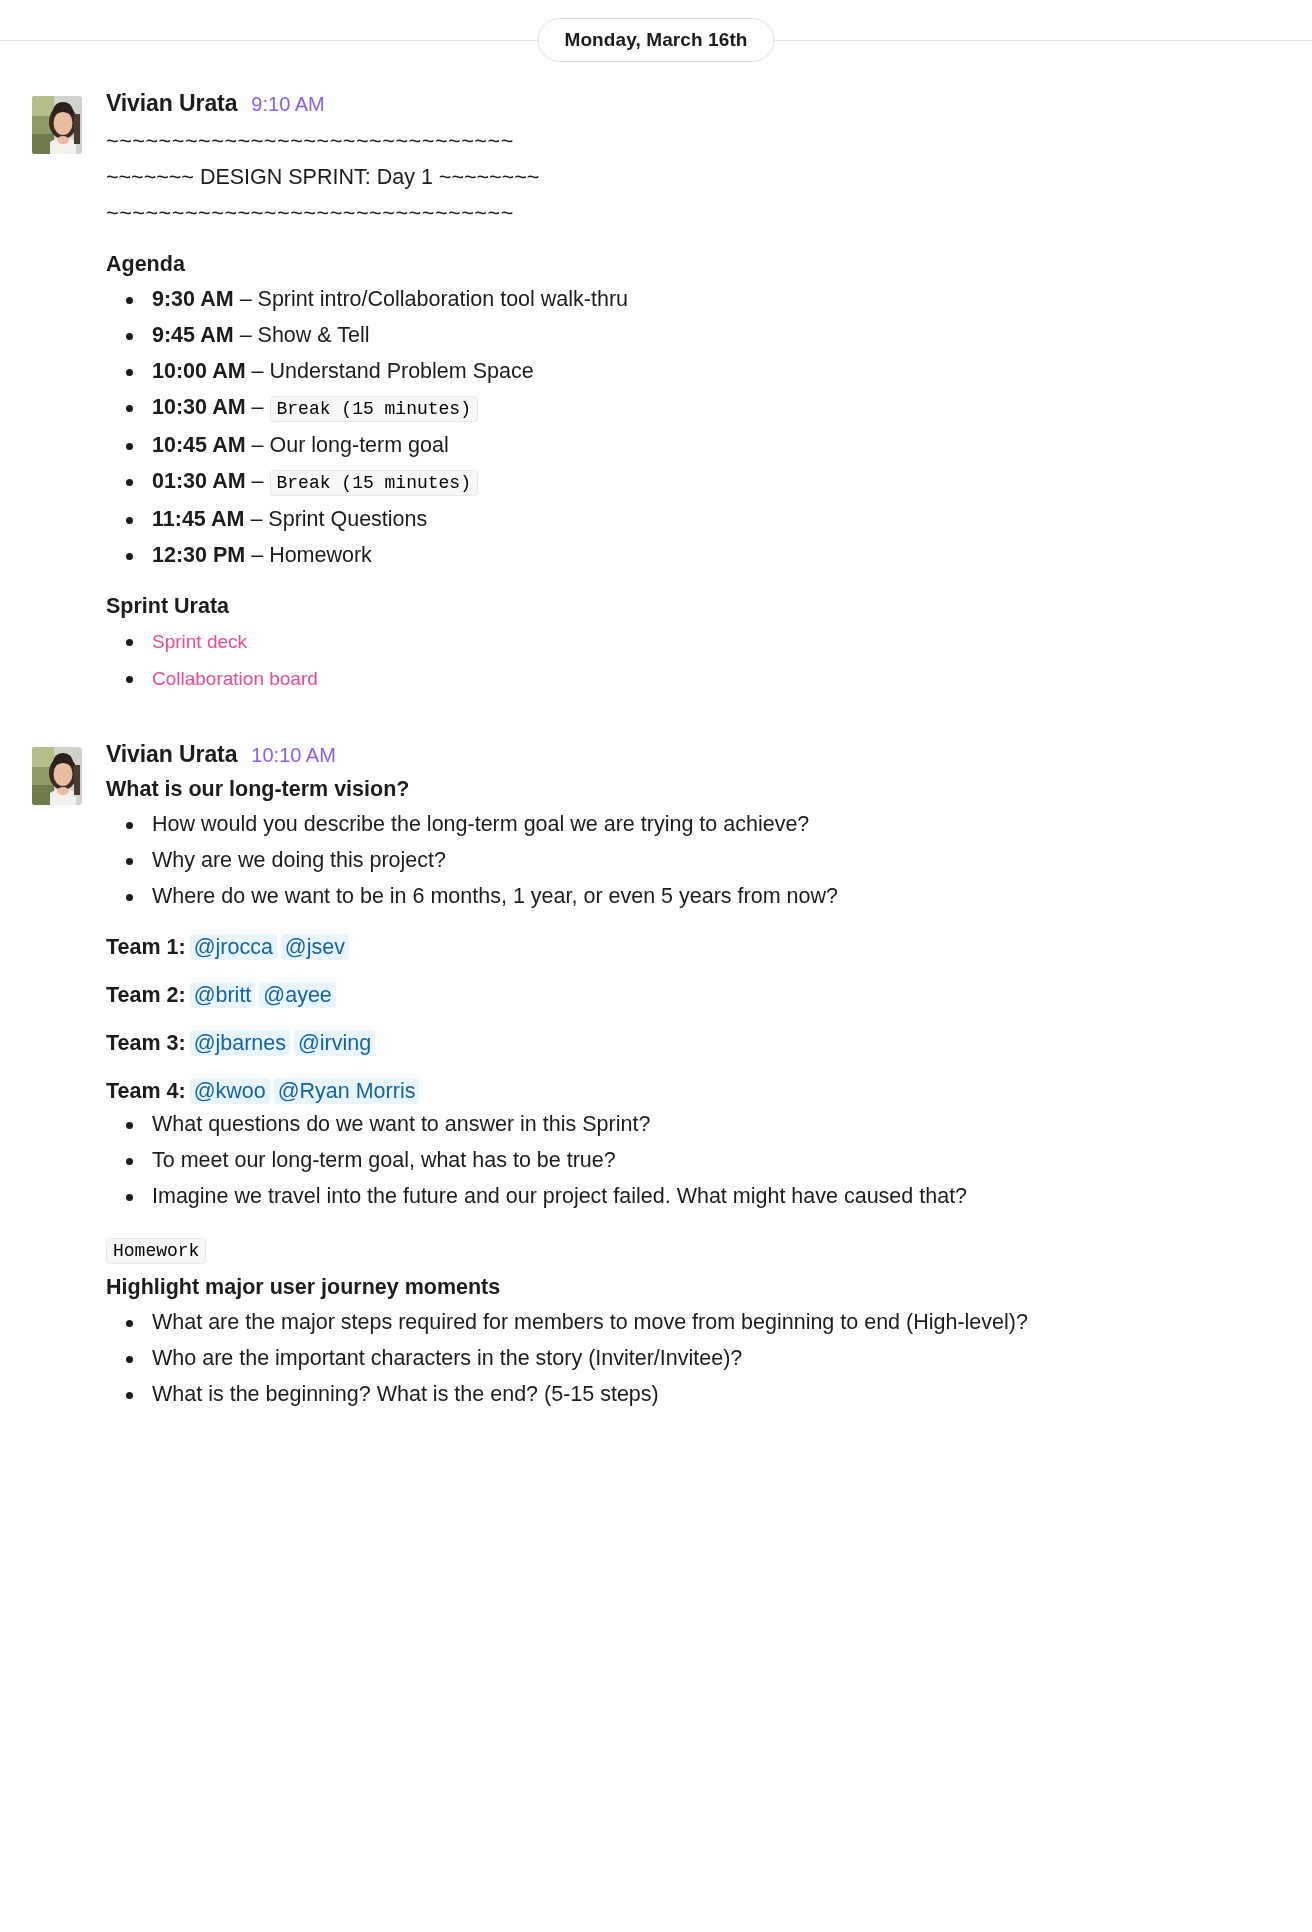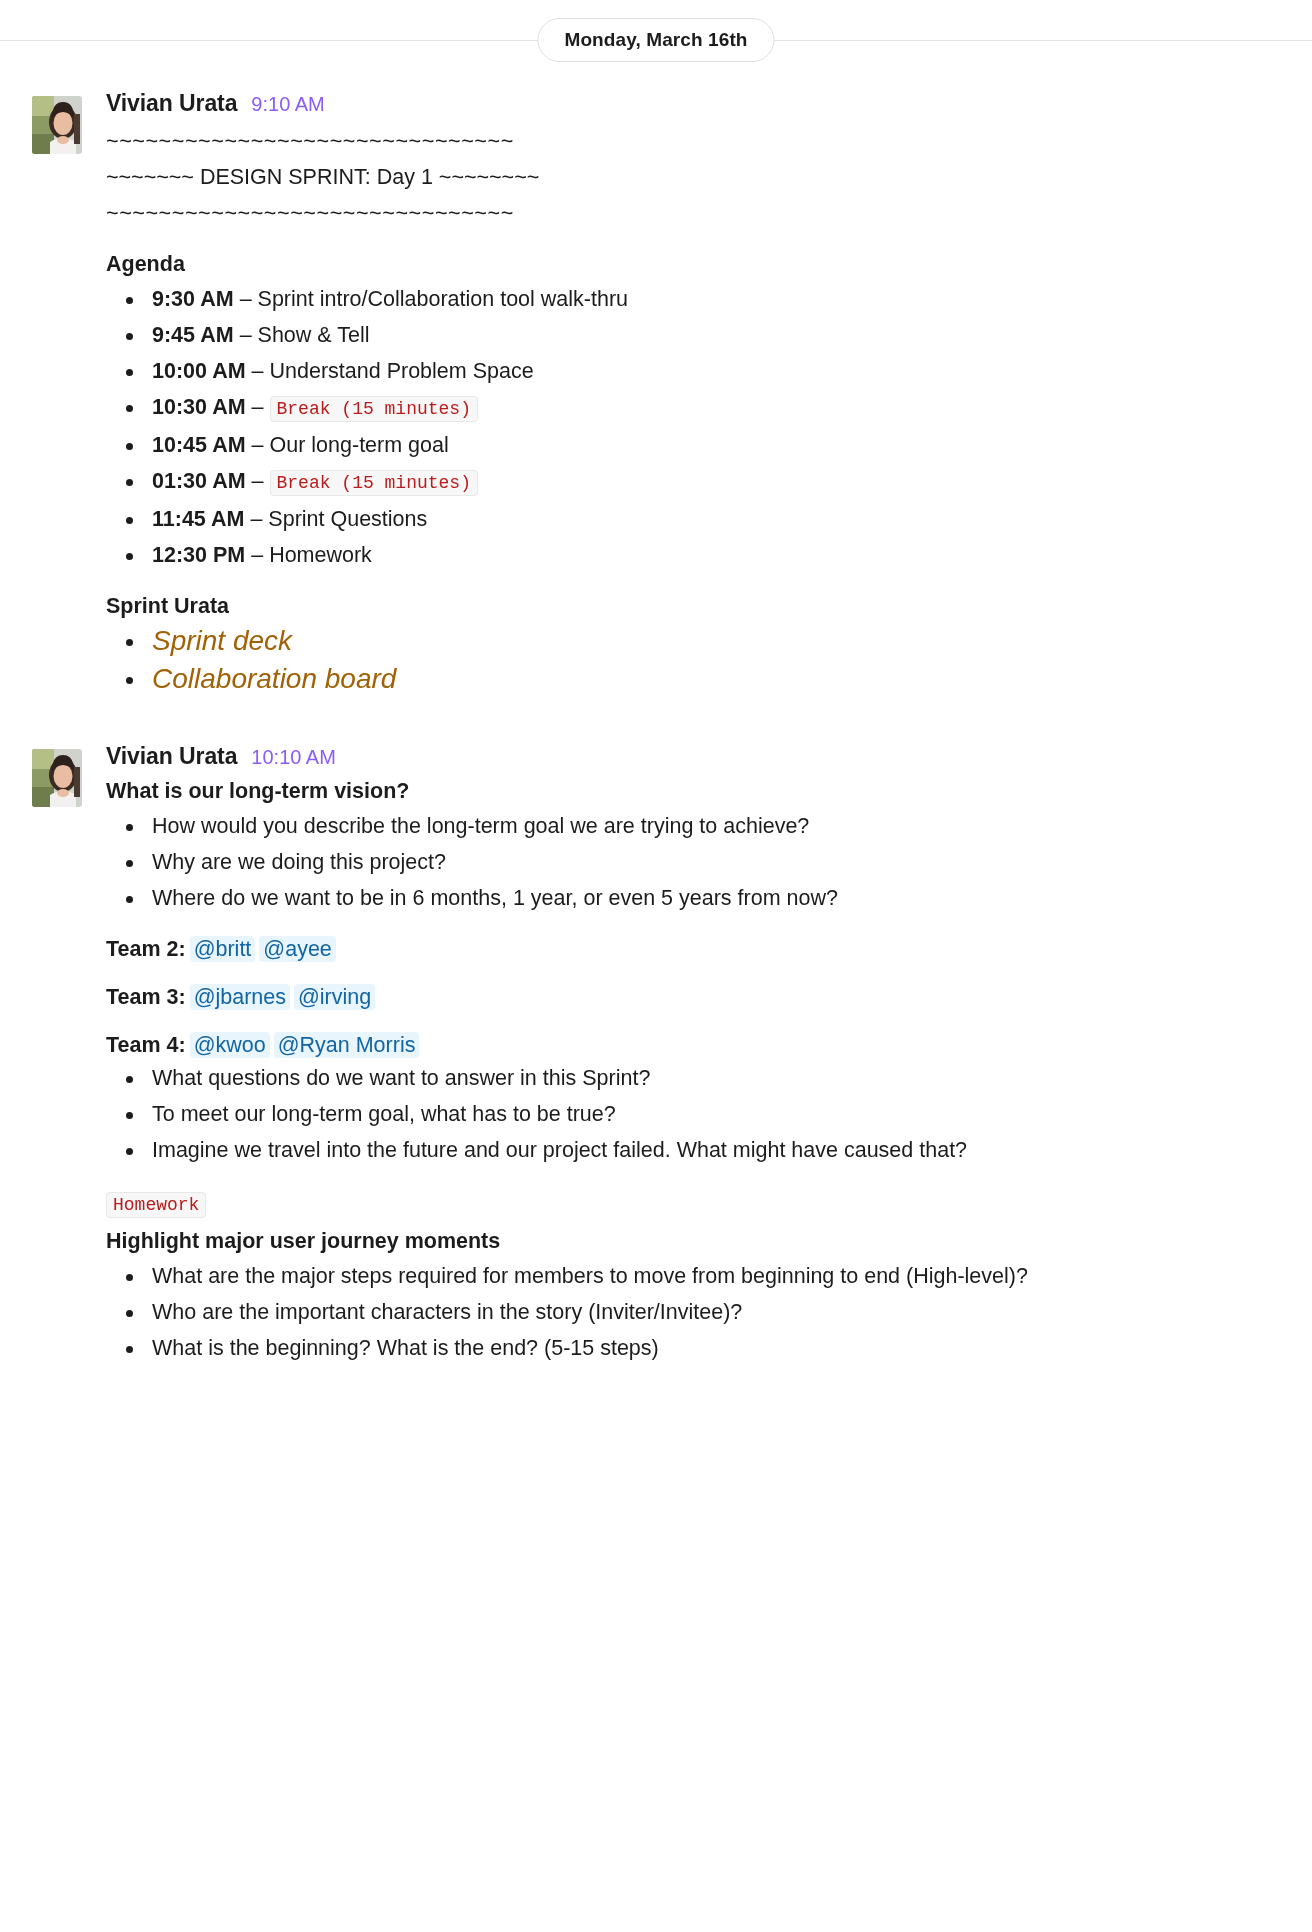--- a/index.html
+++ b/index.html
@@ -131,33 +131,32 @@
     width: 7px;
     height: 7px;
     border-radius: 50%;
     background: #1d1c1d;
   }
   ul.bullets li .t { font-weight: bold; }
 
   code.inline {
     font-family: "Liberation Mono", monospace;
     font-size: 18px;
-    color: #b91c1c;
+    color: #000000;
     background: #f7f7f7;
     border: 1px solid #e8e8e8;
     border-radius: 4px;
     padding: 2px 6px;
     white-space: nowrap;
   }
 
   a.link {
-    color: #a16207;
+    color: #ec4899;
     text-decoration: none;
-    font-size: 28px;
-    font-style: italic;
+    font-size: 19px;
   }
 
   .team-row {
     font-size: 21.5px;
     line-height: 30px;
     margin-top: 18px;
     color: #1d1c1d;
   }
   .team-row .label { font-weight: bold; }
   .mention {
@@ -277,20 +276,23 @@
 
     <h3 class="section tight" style="margin-top:0">What is our long-term vision?</h3>
 
     <ul class="bullets">
       <li>How would you describe the long-term goal we are trying to achieve?</li>
       <li>Why are we doing this project?</li>
       <li>Where do we want to be in 6 months, 1 year, or even 5 years from now?</li>
     </ul>
 
     <div class="team-row">
+      <span class="label">Team 1:</span><span class="mention">@jrocca</span><span class="mention">@jsev</span>
+    </div>
+    <div class="team-row">
       <span class="label">Team 2:</span><span class="mention">@britt</span><span class="mention">@ayee</span>
     </div>
     <div class="team-row">
       <span class="label">Team 3:</span><span class="mention">@jbarnes</span><span class="mention">@irving</span>
     </div>
     <div class="team-row">
       <span class="label">Team 4:</span><span class="mention">@kwoo</span><span class="mention">@Ryan Morris</span>
     </div>
 
 

